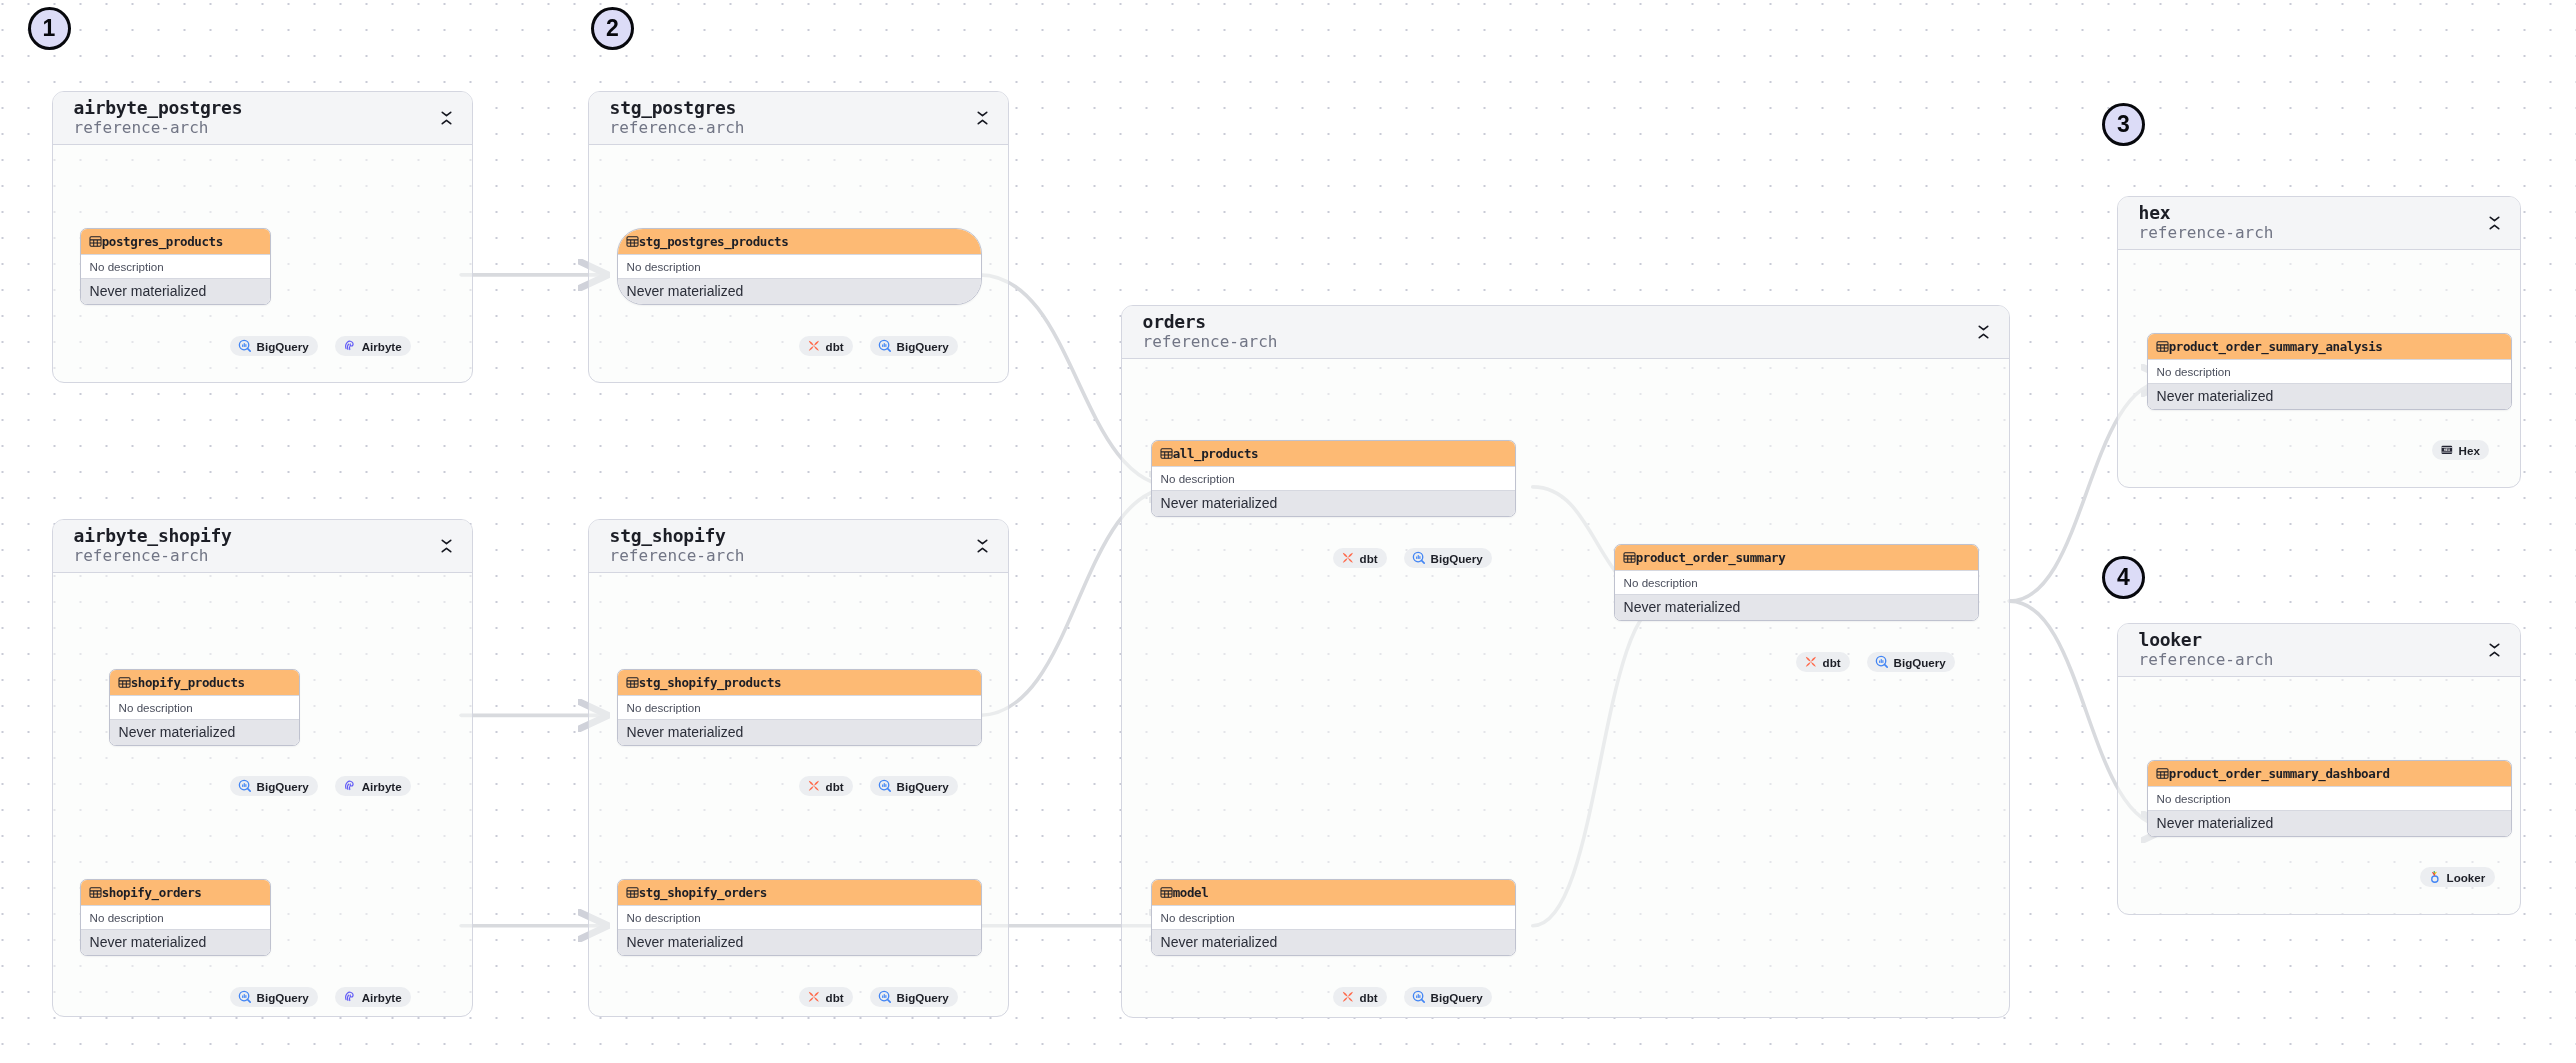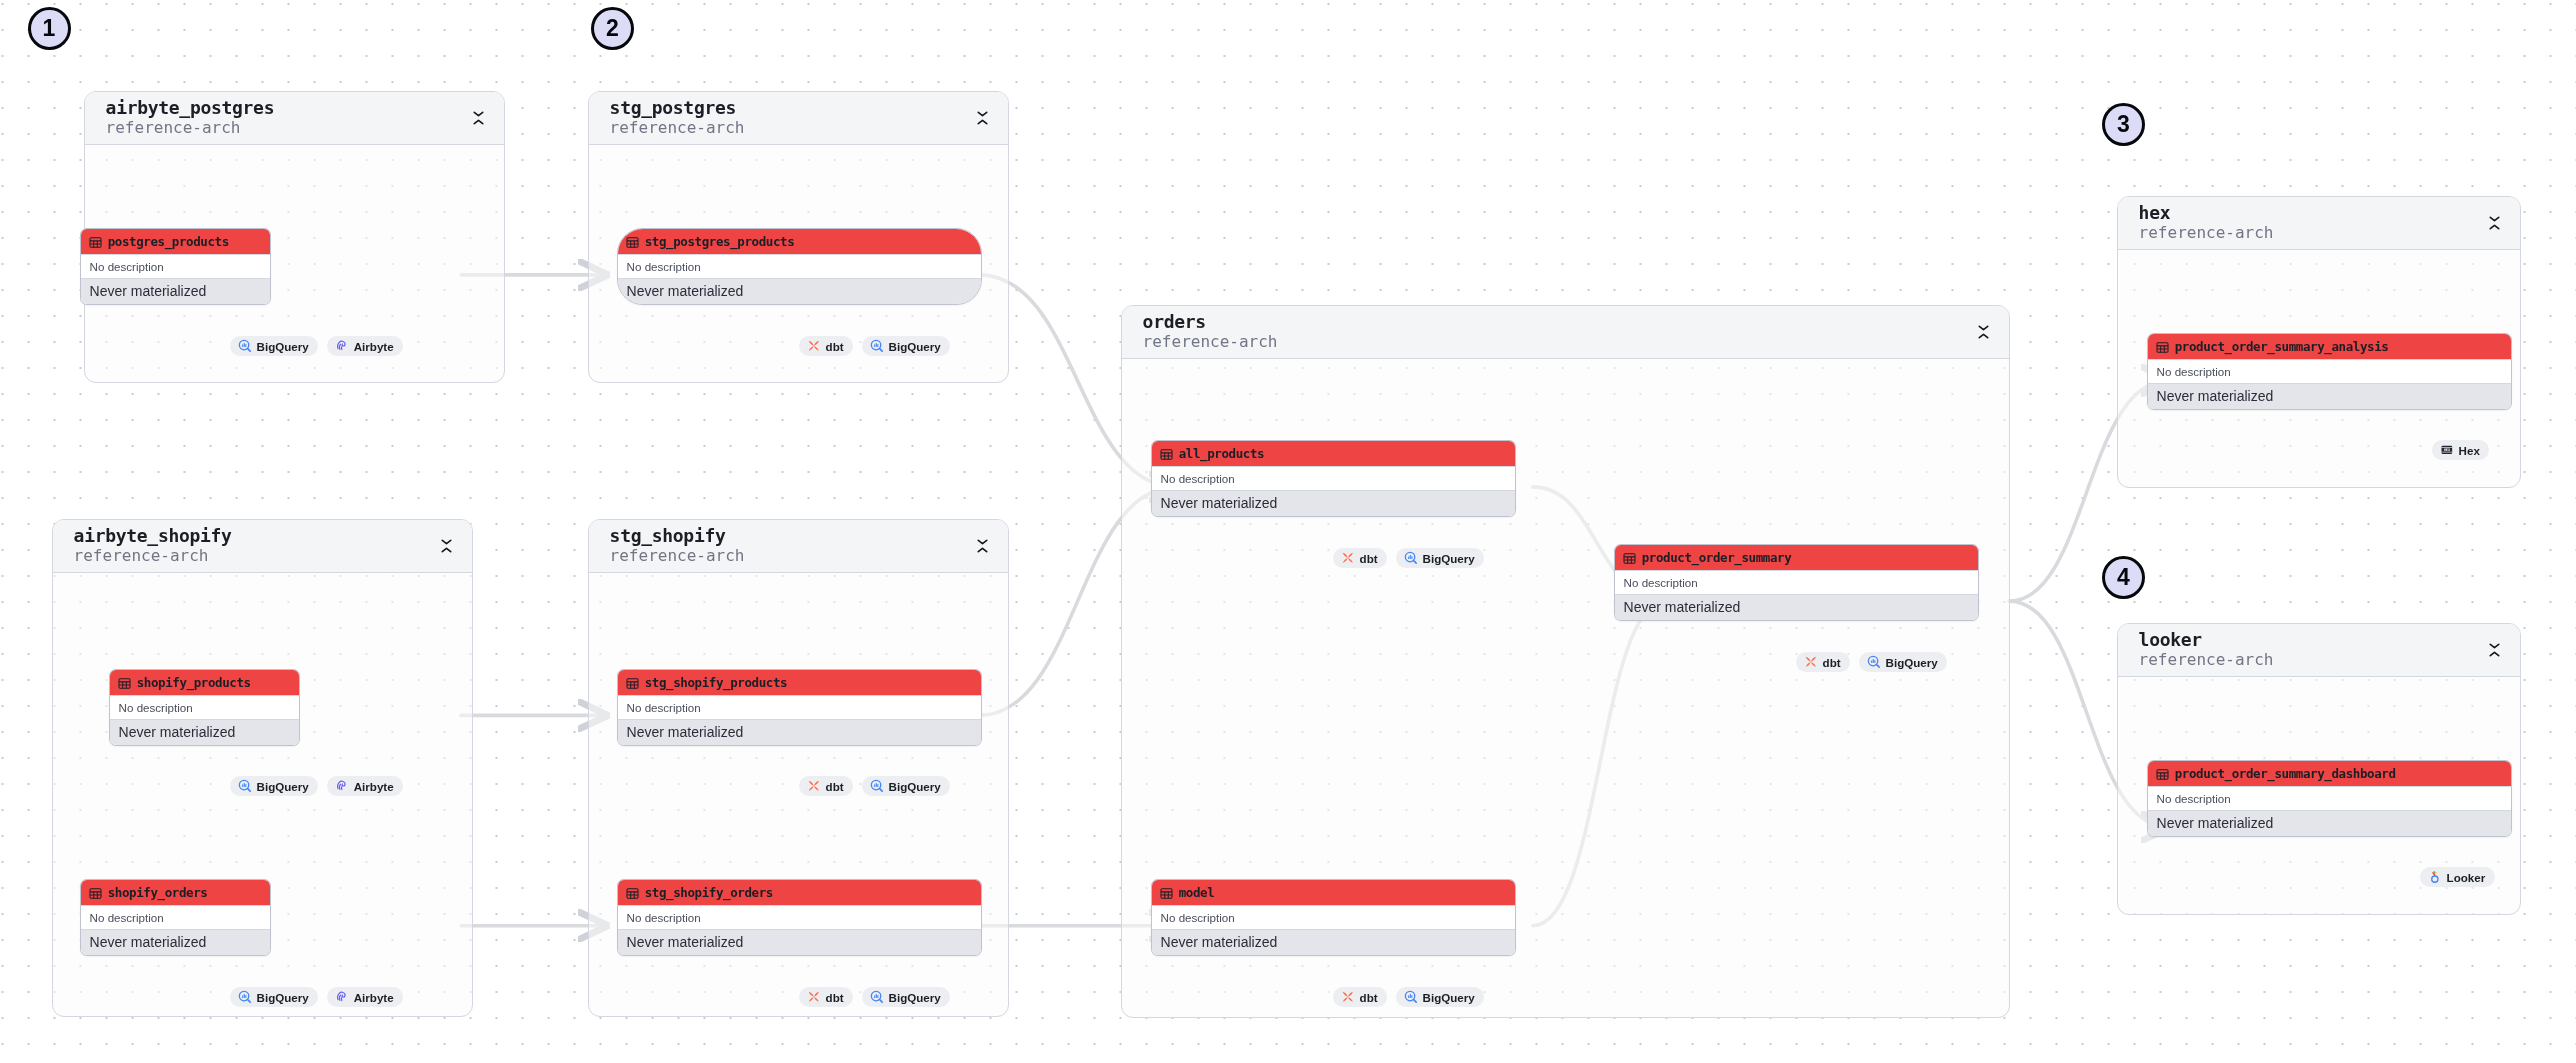--- a/index.html
+++ b/index.html
@@ -71,23 +71,23 @@
     position: absolute;
     width: 191px;
     border: 1.3px solid #bfc2cf;
     border-radius: 6.9px;
     overflow: hidden;
     background: #ffffff;
     box-shadow: 0 0.9px 1.7px rgba(20,22,35,0.05);
     z-index: 3;
   }
   .node-head {
-    background: #ef4444;
+    background: #fdba74;
     padding: 5.2px 7.7px 5.2px 7.7px;
-    display: flex; align-items: flex-end; gap: 6px;
+    display: flex; align-items: center; gap: 0;
     border-bottom: 0.9px solid #d6d8e0;
   }
   .node-name {
     font-family: "DejaVu Sans Mono", "Liberation Mono", monospace;
     font-size: 12.5px;
     font-weight: bold;
     color: #1c1e26;
     letter-spacing: -0.4px;
     white-space: nowrap;
   }
@@ -103,21 +103,21 @@
     padding: 4.3px 8.6px 5.2px;
     font-size: 14px;
     color: #2a2d38;
     border-top: 0.9px solid #d6d8e0;
   }
 
   
   .badges {
     position: absolute;
     display: flex;
-    gap: 9px;
+    gap: 17px;
     z-index: 3;
   }
   .badge {
     display: flex; align-items: center; gap: 5.2px;
     background: #eceef1;
     border-radius: 11px;
     padding: 3.4px 9.4px 3.4px 7.7px;
     font-size: 11.6px;
     font-weight: bold;
     color: #1c1e26;
@@ -182,21 +182,21 @@
   <div class="step" style="left:591px; top:6.9px;">
       <span>2</span>
     </div>
   <div class="step" style="left:2102px;top:103px;">
       <span>3</span>
     </div>
   <div class="step" style="left:2102px;top:556px;">
       <span>4</span>
     </div>
 
-  <div class="group" style="left:52px; top:91px; width:421px; height:292px;margin-left:32px;">
+  <div class="group" style="left:52px; top:91px; width:421px; height:292px;">
     <div class="group-header">
       <div class="group-title-wrap">
         <div class="group-title">airbyte_postgres</div>
         <div class="group-sub">reference-arch</div>
       </div>
       <div class="collapse-icon">
         <svg width="11" height="6" viewBox="0 0 13 7">
             <path d="M1.5,1.5 L6.5,5.5 L11.5,1.5" fill="none" stroke="#14161f" stroke-width="1.9" stroke-linecap="round" stroke-linejoin="round"></path>
           </svg>
         <svg width="11" height="6" viewBox="0 0 13 7">

